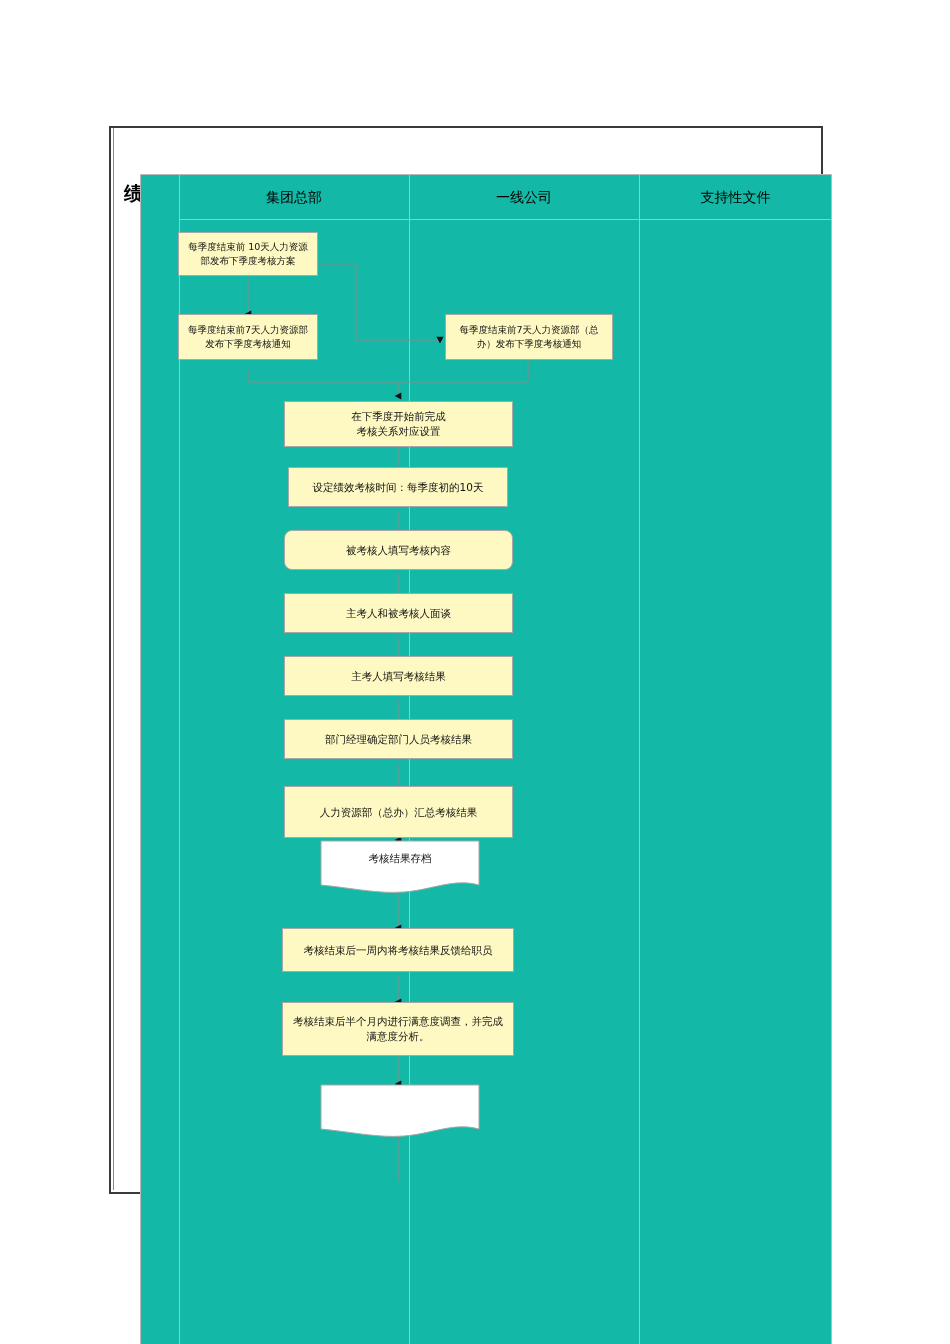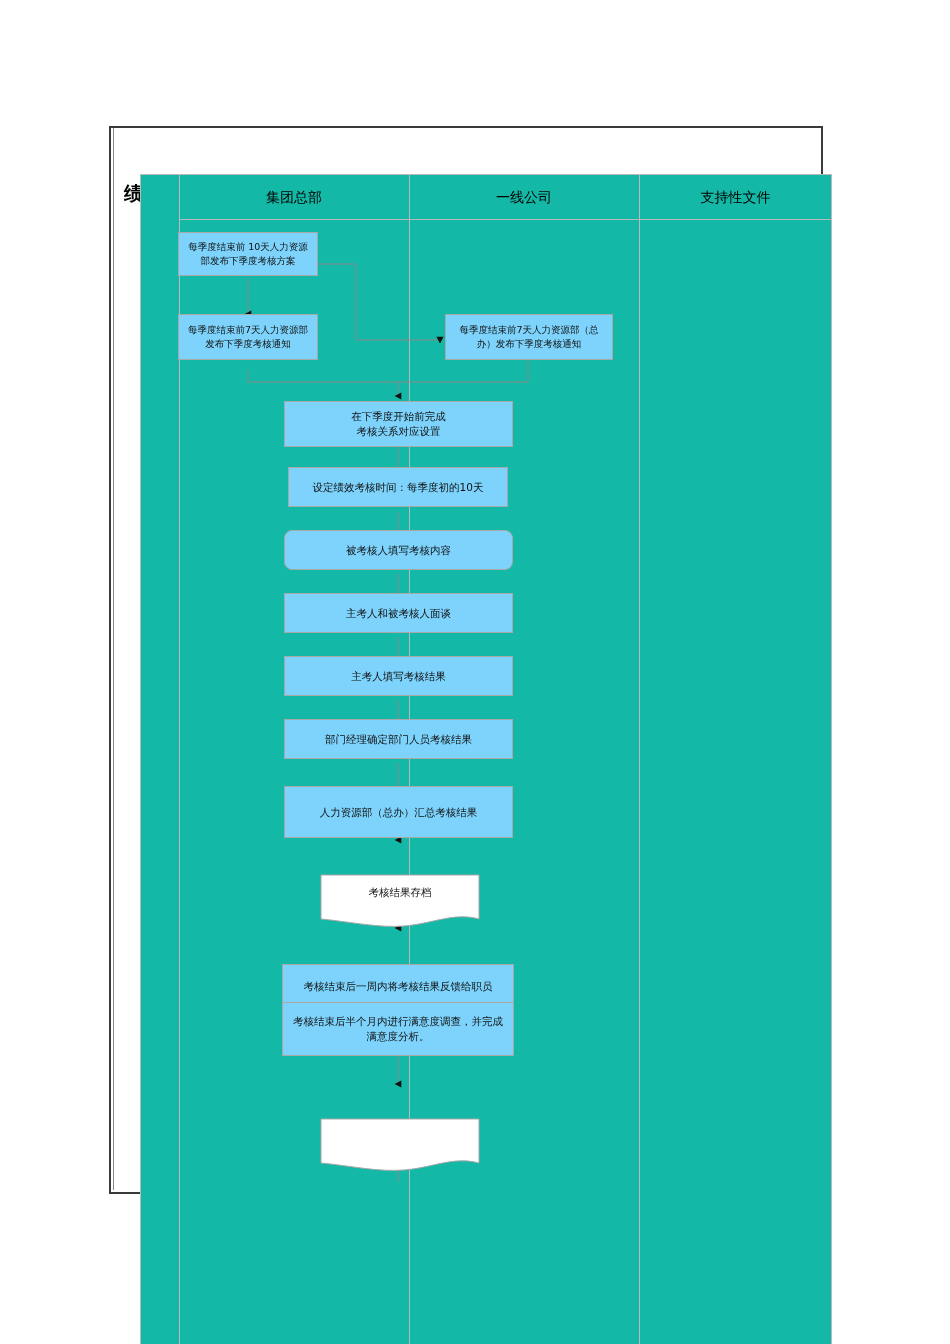--- a/index.html
+++ b/index.html
@@ -106,38 +106,37 @@
     height: 1016px;
     pointer-events: none;
   }
   #flow-canvas svg { display: block; }
 
   
   .node {
     position: absolute;
     box-sizing: border-box;
     border: 1px solid #a8a8a8;
-    background: #7dd3fc;
+    background: #fef9c3;
     color: #111;
     font-size: 10.5px;
     line-height: 15px;
     text-align: center;
     display: flex;
     align-items: center;
     justify-content: center;
     padding: 2px 5px;
     font-family: "DejaVu Sans", "Liberation Sans", sans-serif;
   }
   .node.small { font-size: 9.5px; line-height: 14px; }
 
   
   .doc-node {
     position: absolute;
     box-sizing: border-box;
-    margin-top: 34px;
   }
   .doc-node svg {
     position: absolute;
     left: 0; top: 0;
     width: 100%; height: 100%;
   }
   .doc-node .doc-label {
     position: absolute;
     left: 0;
     top: 0;
@@ -256,21 +255,21 @@
   <span>人力资源部（总办）汇总考核结果</span>
 </div>
 
 <div class="doc-node" style="left:320px; top:840px; width:160px; height:58px;">
   <svg viewBox="0 0 160 58" preserveAspectRatio="none" xmlns="http://www.w3.org/2000/svg">
     <path d="M1,1 L159,1 L159,45 C133,38 112,50 84,52 C58,54 32,48 1,45 Z" fill="#ffffff" stroke="#a8a8a8" stroke-width="1"></path>
   </svg>
   <div class="doc-label">考核结果存档</div>
 </div>
 
-<div class="node" style="left:282px; top:928px; width:232px; height:44px;margin-top:36px;">
+<div class="node" style="left:282px; top:928px; width:232px; height:44px;">
   <span>考核结束后一周内将考核结果反馈给职员</span>
 </div>
 
 <div class="node" style="left:282px; top:1002px; width:232px; height:54px;">
   <span>考核结束后半个月内进行满意度调查，并完成满意度分析。</span>
 </div>
 
 <div class="doc-node" style="left:320px; top:1084px; width:160px; height:58px;">
   <svg viewBox="0 0 160 58" preserveAspectRatio="none" xmlns="http://www.w3.org/2000/svg">
     <path d="M1,1 L159,1 L159,45 C133,38 112,50 84,52 C58,54 32,48 1,45 Z" fill="#ffffff" stroke="#a8a8a8" stroke-width="1"></path>

